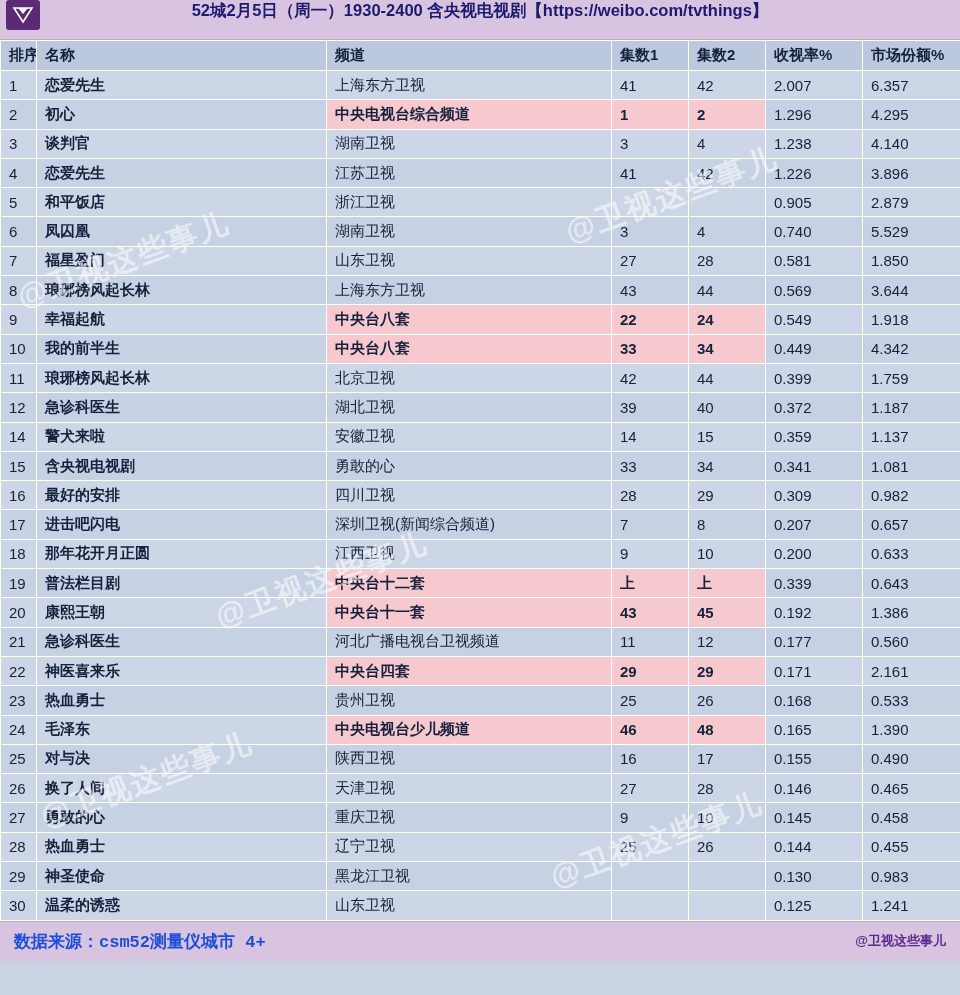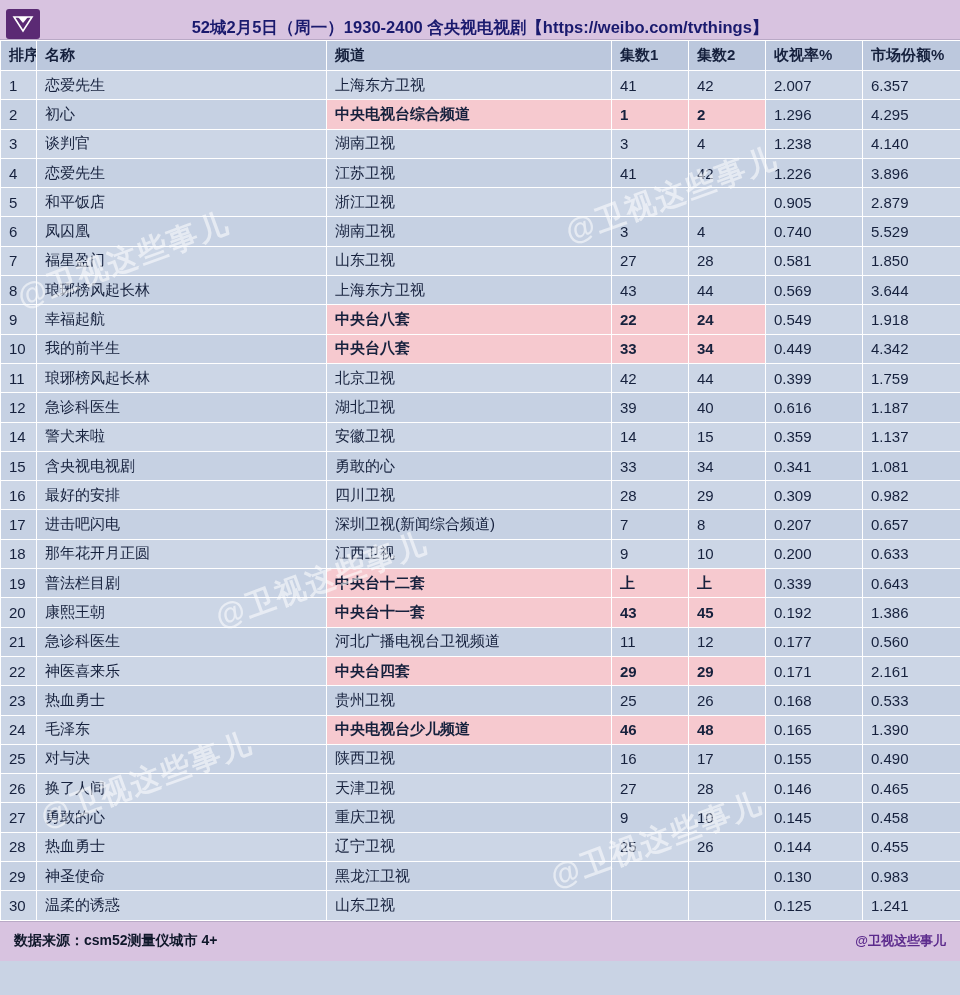--- a/index.html
+++ b/index.html
@@ -13,21 +13,21 @@
     width: 960px; height: 995px;
     background: linear-gradient(to bottom, #c9d3e4 0%, #c9d3e4 100%);
     position: relative;
     overflow: hidden;
   }
   
   .titlebar {
     height: 40px;
     background: #d8c3e0;
     display: flex;
-    align-items: flex-end;
+    align-items: flex-start;
     position: relative;
     border-bottom: 1px solid #b9a9c6;
   }
   .logo {
     width: 34px; height: 30px;
     margin-left: 6px;
     background: #5b2a74;
     border-radius: 3px;
     display: flex; align-items: center; justify-content: center;
     flex: 0 0 auto;
@@ -71,42 +71,43 @@
   }
   table.grid thead th {
     background: #bcc8dd;
     font-weight: bold;
     font-size: 15px;
     height: 30px;
   }
   table.grid tbody td { background: #ccd6e6; }
   table.grid tbody tr:nth-child(even) td { background: #c6d1e3; }
   td.rank { text-align: left; padding-left: 7px; }
-  td.name { font-weight: normal; }
+  td.name { font-weight: bold; }
   td.cctv {
     background: #f6c9cf !important;
     color: #c62f40;
     font-weight: bold;
     margin-left: 36px;
   }
   td.num { text-align: left; }
   
   .footer {
     height: 40px;
     background: #d8c3e0;
     display: flex;
     align-items: center;
     justify-content: space-between;
     padding: 0 14px;
     border-top: 1px solid #b9a9c6;
   }
   .footer-left {
-    font-size: 14px;
-    font-weight: bold;
-    color: #0f172a;
+    font-size: 17px;
+    font-weight: bold;
+    color: #1d4ed8;
+    font-family: Liberation Mono, monospace;
   }
   .footer-right {
     font-size: 13px;
     color: #5b2a8c;
     font-weight: bold;
   }
   
   .wm {
     position: absolute;
     font-size: 30px;
@@ -258,21 +259,21 @@
           <td class="num">44</td>
           <td class="num">0.399</td>
           <td class="num">1.759</td>
         </tr>
         <tr>
           <td class="rank">12</td>
           <td class="name">急诊科医生</td>
           <td>湖北卫视</td>
           <td class="num">39</td>
           <td class="num">40</td>
-          <td class="num">0.616</td>
+          <td class="num">0.372</td>
           <td class="num">1.187</td>
         </tr>
         <tr>
           <td class="rank">14</td>
           <td class="name">警犬来啦</td>
           <td>安徽卫视</td>
           <td class="num">14</td>
           <td class="num">15</td>
           <td class="num">0.359</td>
           <td class="num">1.137</td>

